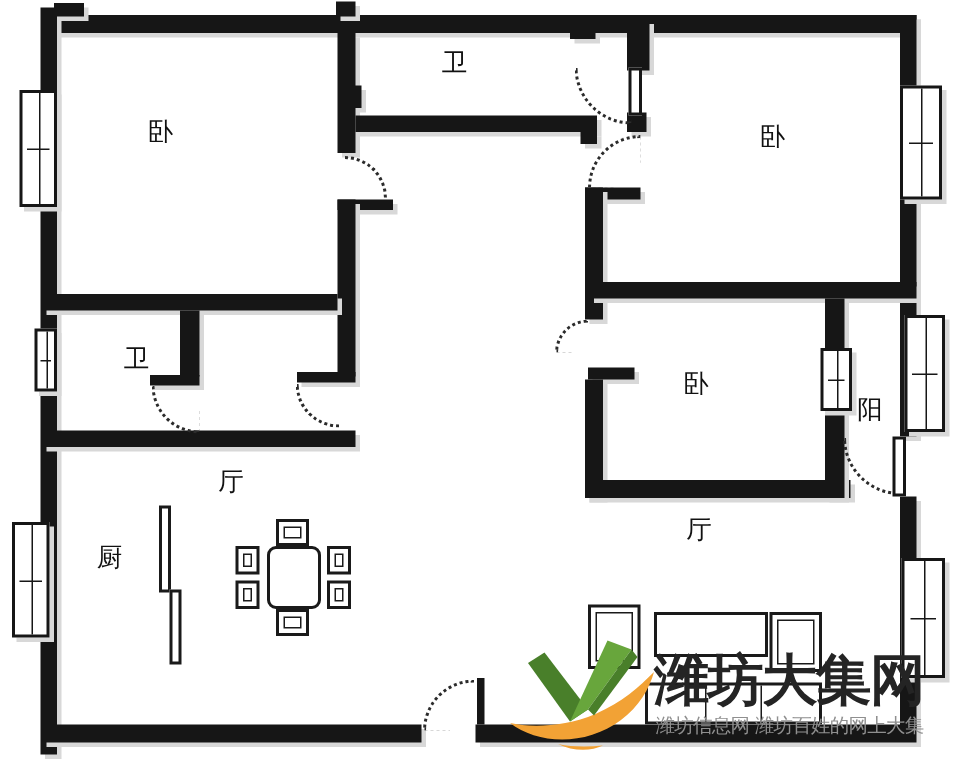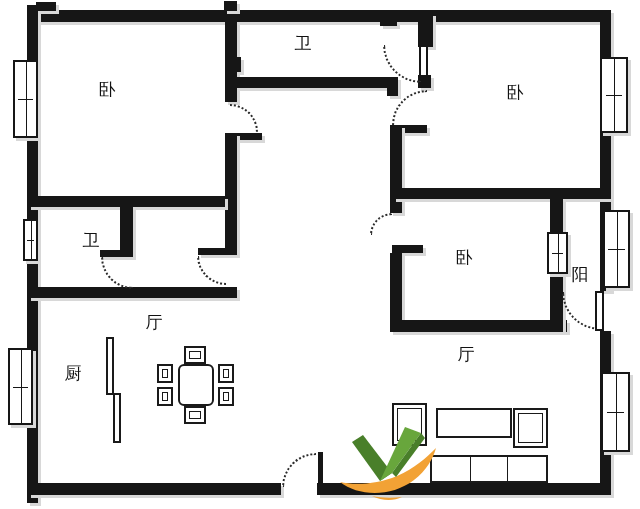--- a/index.html
+++ b/index.html
@@ -151,13 +151,15 @@
     </div>
 
   <svg id="wm-logo" width="106" height="98" viewBox="0 0 106 98">
     <path d="M 4,76 C 22,90 54,92 78,74 C 90,65 97,53 100,42 C 90,52 79,62 61,70 C 40,79 17,79 4,76 Z" fill="#f2a235"></path>
     <path d="M 36,90 C 46,95 58,95 66,91 C 56,92 45,92 36,90 Z" fill="#f2a235"></path>
     <polygon points="16,36 27,29 56,67 44,75" fill="#497f2a"></polygon>
     <polygon points="44,75 69,21 85,27 56,67" fill="#68a63c"></polygon>
     <polygon points="85,27 89,32 60,71 56,67" fill="#497f2a"></polygon>
   </svg>
 
+  <div class="wm-title">潍坊大集网</div>
+  <div class="wm-tagline">潍坊信息网 潍坊百姓的网上大集</div>
 </div>
 
 </body></html>

